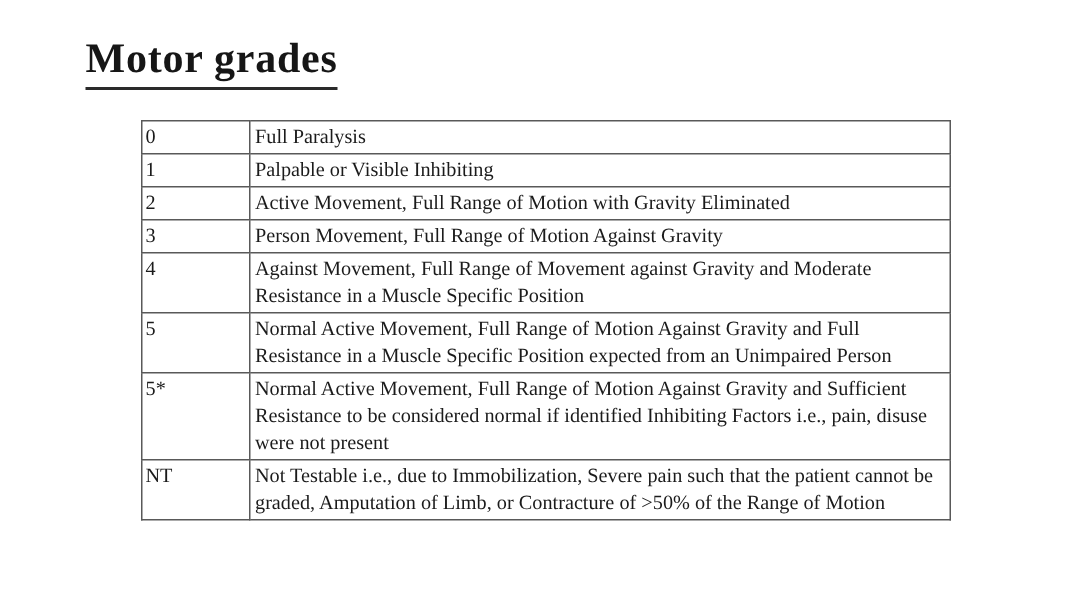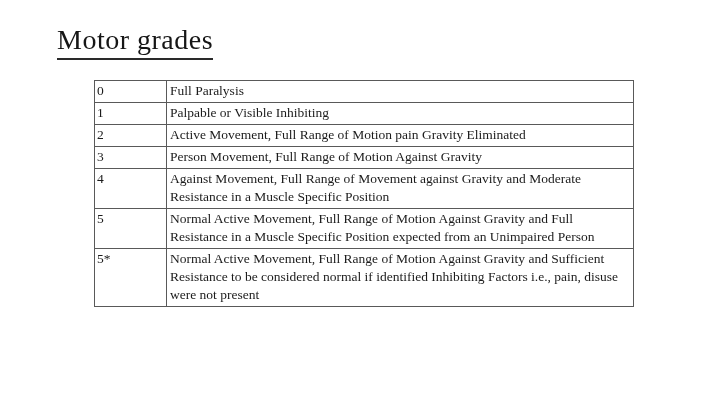--- a/index.html
+++ b/index.html
@@ -26,20 +26,21 @@
     margin: 0;
     font-size: 28px;
     font-weight: 400;
     letter-spacing: 0.5px;
     color: #161616;
   }
   .title-text {
     display: inline-block;
     border-bottom: 2px solid #2a2a2a;
     padding-bottom: 2px;
+    font-weight: bold;
   }
   table.grades {
     position: absolute;
     left: 94px;
     top: 80px;
     width: 540px;
     border-collapse: collapse;
     table-layout: fixed;
   }
   table.grades td {
@@ -71,34 +72,38 @@
       <tr>
         <td class="grade-col">0</td>
         <td class="desc-col">Full Paralysis</td>
       </tr>
       <tr>
         <td class="grade-col">1</td>
         <td class="desc-col">Palpable or Visible Inhibiting</td>
       </tr>
       <tr>
         <td class="grade-col">2</td>
-        <td class="desc-col">Active Movement, Full Range of Motion pain Gravity Eliminated</td>
+        <td class="desc-col">Active Movement, Full Range of Motion with Gravity Eliminated</td>
       </tr>
       <tr>
         <td class="grade-col">3</td>
         <td class="desc-col">Person Movement, Full Range of Motion Against Gravity</td>
       </tr>
       <tr>
         <td class="grade-col">4</td>
         <td class="desc-col">Against Movement, Full Range of Movement against Gravity and Moderate Resistance in a Muscle Specific Position</td>
       </tr>
       <tr>
         <td class="grade-col">5</td>
         <td class="desc-col">Normal Active Movement, Full Range of Motion Against Gravity and Full Resistance in a Muscle Specific Position expected from an Unimpaired Person</td>
       </tr>
       <tr>
         <td class="grade-col">5*</td>
         <td class="desc-col">Normal Active Movement, Full Range of Motion Against Gravity and Sufficient Resistance to be considered normal if identified Inhibiting Factors i.e., pain, disuse were not present</td>
       </tr>
+      <tr>
+        <td class="grade-col">NT</td>
+        <td class="desc-col">Not Testable i.e., due to Immobilization, Severe pain such that the patient cannot be graded, Amputation of Limb, or Contracture of &gt;50% of the Range of Motion</td>
+      </tr>
     </tbody>
   </table>
 
 </div>
 
 </body></html>

